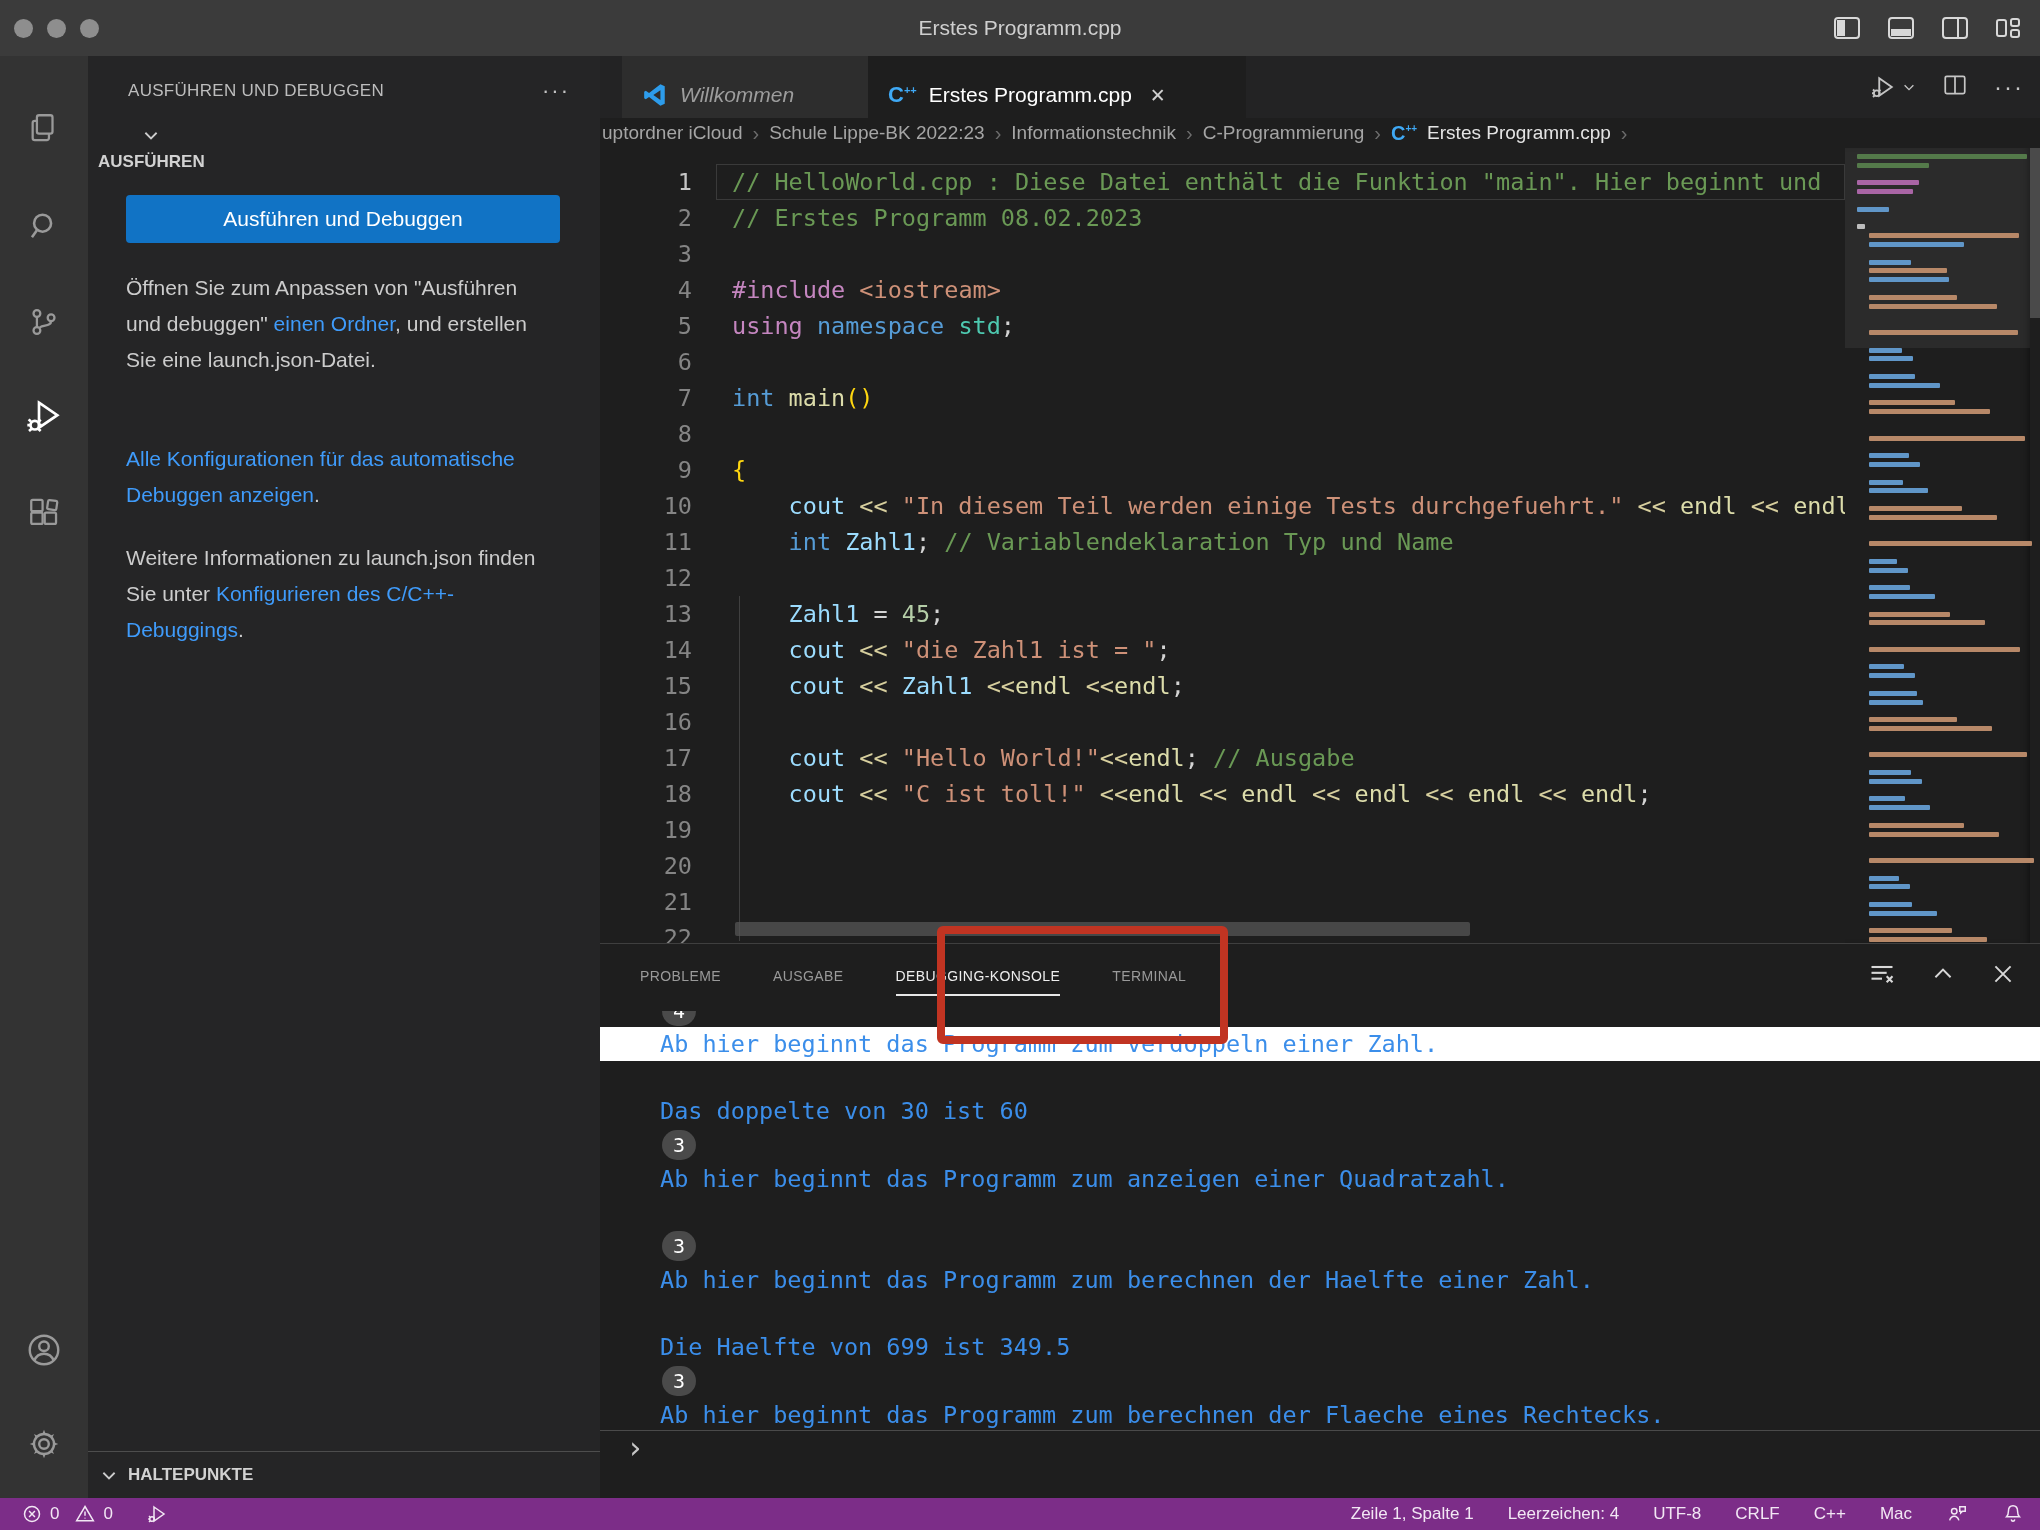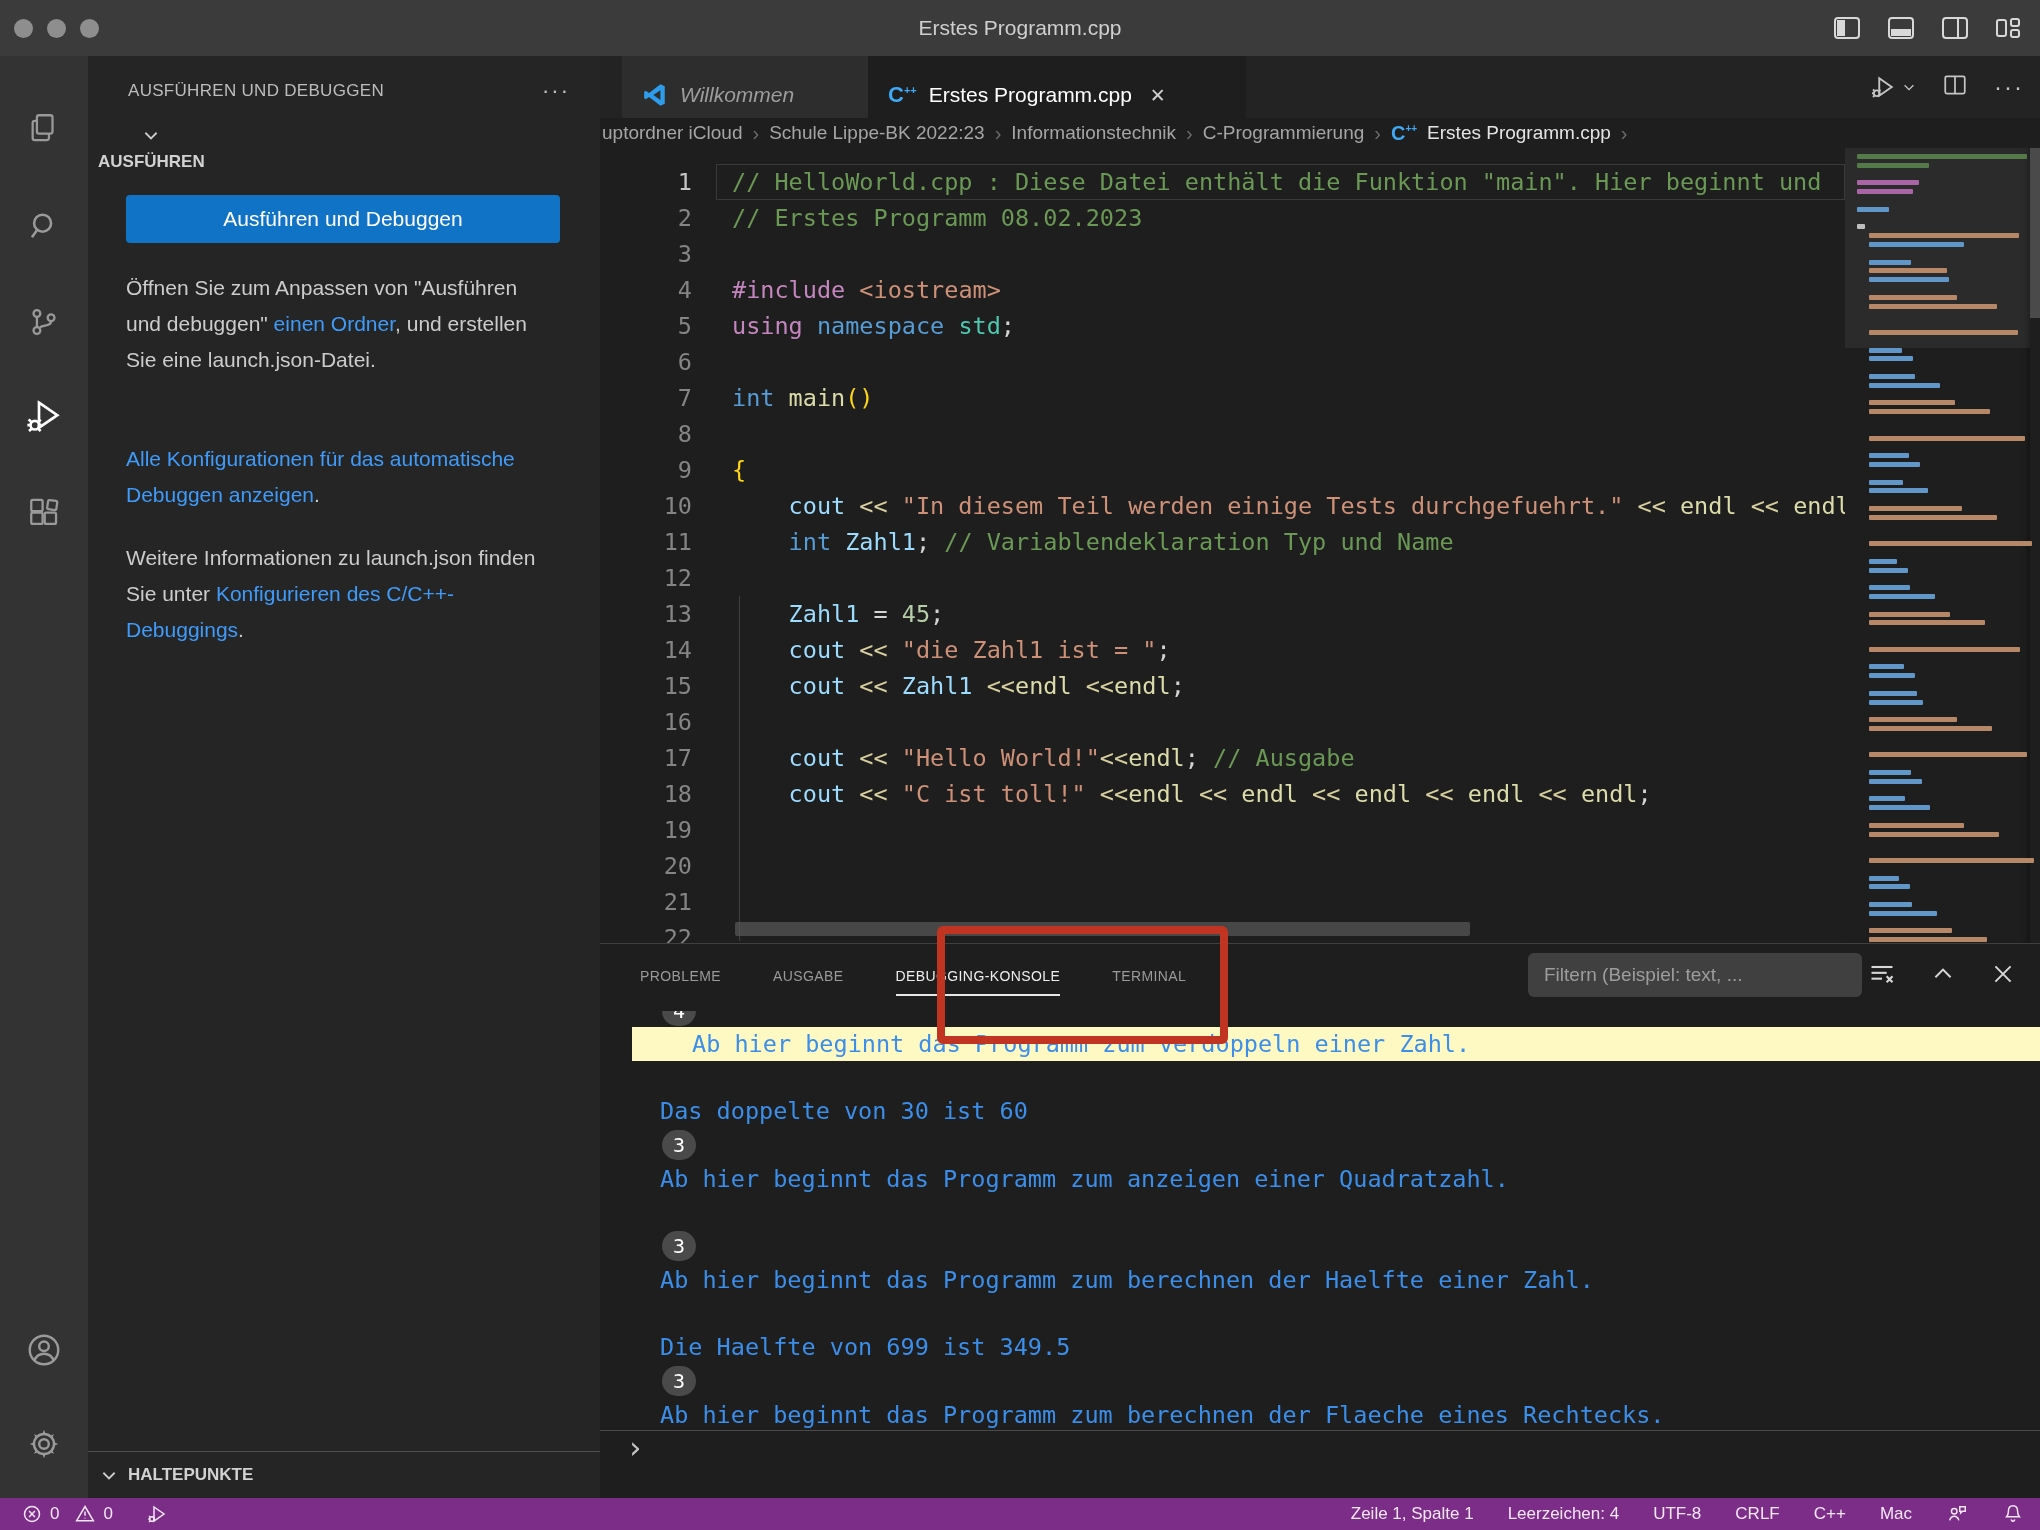--- a/index.html
+++ b/index.html
@@ -75,21 +75,21 @@
   .ptab.active::after{content:"";position:absolute;left:0;right:0;bottom:12px;height:2px;background:#e7e7e7;}
   #panel-filter{position:absolute;left:928px;top:9px;width:334px;height:44px;background:#404040;border-radius:6px;
                 display:flex;align-items:center;padding-left:14px;box-sizing:border-box;}
   #panel-filter input{background:transparent;border:none;outline:none;color:#bfbfbf;font-size:19px;width:100%;
                       font-family:"Liberation Sans",sans-serif;}
   #panel-filter input::placeholder{color:#9d9d9d;}
   #panel-actions{position:absolute;right:24px;top:0;height:64px;display:flex;align-items:center;gap:34px;color:#d8d8d8;}
 
   #console{position:absolute;left:0;top:67px;width:1440px;height:454px;overflow:hidden;}
   .con-line{height:34px;line-height:34px;font-size:23.5px;color:#3b8eea;padding-left:60px;white-space:pre;}
-  .con-line.hl{background:#fef9c3;margin-left:32px;}
+  .con-line.hl{background:#ffffff;}
   .con-gap{height:33px;}
   .con-badge{height:34px;display:flex;align-items:center;padding-left:62px;}
   .badge-pill{min-width:34px;height:30px;border-radius:15px;background:#4a4a4a;color:#ffffff;
               font-size:20px;display:flex;align-items:center;justify-content:center;font-family:"DejaVu Sans Mono",monospace;}
   #badge-top{position:absolute;left:62px;top:-15px;}
   #repl-row{position:absolute;left:0;bottom:0;width:1440px;height:34px;border-top:1px solid #4a4a4a;
             display:flex;align-items:center;}
   #repl-chevron{color:#c5c5c5;font-size:30px;margin-left:26px;line-height:30px;}
 
   
@@ -358,23 +358,20 @@
   <div id="v-scrollbar"></div>
 </div>
 
 <div id="panel">
   <div id="panel-tabs">
       <div class="ptab">PROBLEME</div>
       <div class="ptab">AUSGABE</div>
       <div class="ptab active">DEBUGGING-KONSOLE</div>
       <div class="ptab">TERMINAL</div>
     </div>
-  <div id="panel-filter">
-    <input value="" placeholder="Filtern (Beispiel: text, ..." style="">
-  </div>
   <div id="panel-actions">
     <span>
       <svg width="28" height="28" viewBox="0 0 24 24" fill="none" stroke="currentColor" stroke-width="1.8">
           <line x1="3" y1="6" x2="21" y2="6"></line>
           <line x1="3" y1="11" x2="16" y2="11"></line>
           <line x1="3" y1="16" x2="12" y2="16"></line>
           <path d="M16 14 L21 19 M21 14 L16 19"></path>
         </svg>
     </span>
     <span>

